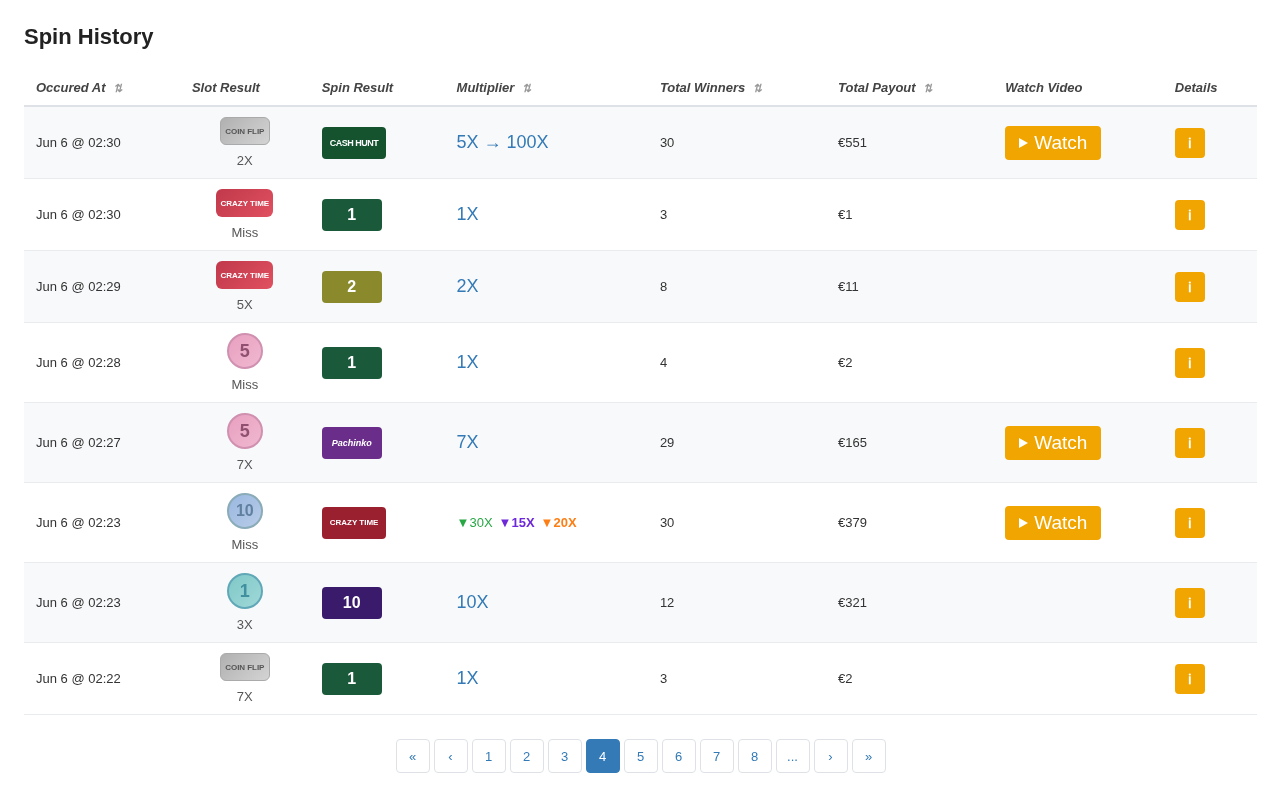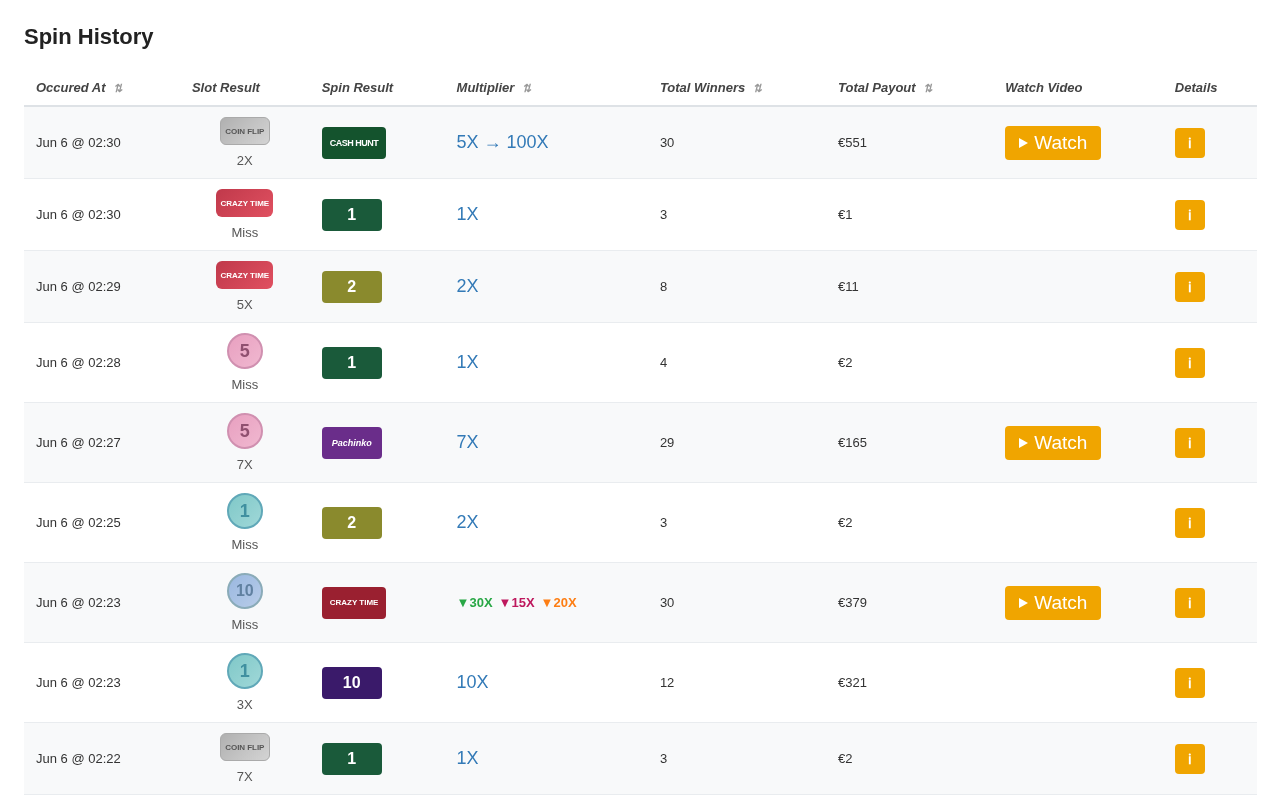--- a/index.html
+++ b/index.html
@@ -17,21 +17,21 @@
     th .sort-icon { display: inline-block; margin-left: 4px; color: #999; font-size: 11px; }
     tbody tr { border-bottom: 1px solid #e9ecef; }
     tbody tr:nth-child(odd) { background: #f8f9fa; }
     tbody tr:nth-child(even) { background: #fff; }
     td { padding: 10px 12px; vertical-align: middle; }
     .slot-cell { display: flex; align-items: center; gap: 8px; flex-direction: column; }
     .slot-label { color: #555; font-size: 13px; }
     .multiplier-cell { color: #337ab7; font-size: 18px; }
     .multiplier-arrows { display: flex; align-items: center; gap: 6px; }
     .arrow-green { color: #28a745; }
-    .arrow-blue { color: #be185d; }
+    .arrow-blue { color: #6d28d9; }
     .arrow-orange { color: #fd7e14; }
     .watch-btn { background: #f0a500; color: #fff; border: none; border-radius: 4px; padding: 6px 14px; font-size: 19px; cursor: pointer; display: flex; align-items: center; gap: 6px; white-space: nowrap; }
     .watch-btn .play-icon { width: 0; height: 0; border-style: solid; border-width: 5px 0 5px 9px; border-color: transparent transparent transparent #fff; display: inline-block; }
     .details-btn { background: #f0a500; color: #fff; border: none; border-radius: 4px; width: 30px; height: 30px; display: flex; align-items: center; justify-content: center; cursor: pointer; font-size: 14px; font-weight: 700; }
     .pagination { display: flex; justify-content: center; align-items: center; gap: 4px; margin-top: 24px; }
     .page-btn { border: 1px solid #dee2e6; background: #fff; color: #337ab7; border-radius: 4px; width: 34px; height: 34px; display: flex; align-items: center; justify-content: center; cursor: pointer; font-size: 13px; }
     .page-btn.active { background: #337ab7; color: #fff; border-color: #337ab7; }
     .coin-flip-badge { background: linear-gradient(135deg, #b0b0b0, #d4d4d4); border-radius: 6px; padding: 2px 6px; font-size: 10px; font-weight: 700; color: #555; display: inline-flex; align-items: center; justify-content: center; min-width: 50px; height: 28px; border: 1px solid #ccc; }
     .crazy-badge { background: linear-gradient(135deg, #c0394b, #e05060); border-radius: 6px; padding: 2px 6px; font-size: 10px; font-weight: 700; color: #fff; display: inline-flex; align-items: center; justify-content: center; min-width: 50px; height: 28px; }
   </style>
@@ -158,52 +158,33 @@
             <button class="watch-btn">
               <span class="play-icon"></span> 
               <span>Watch</span>
             </button>
           </td>
     <td>
             <button class="details-btn">ℹ</button>
           </td>
   </tr>
         <tr>
-    <td>Jun 6 @ 02:25</td>
-    <td>
-      <div class="slot-cell">
-        <div style="background:linear-gradient(135deg,#80c8c8,#a0d8d8);color:#4090a0;font-size:18px;font-weight:800;border-radius:50%;width:36px;height:36px;display:inline-flex;align-items:center;justify-content:center;border:2px solid #60a8b8;">1</div>
-        <span class="slot-label">Miss</span>
-      </div>
-    </td>
-    <td><div style="background:#8a8a2d;border-radius:4px;padding:2px 8px;display:inline-flex;align-items:center;justify-content:center;min-width:60px;height:32px;color:#fff;">
-              <span style="font-size:16px;font-weight:800;">2</span>
-            </div></td>
-    <td><span class="multiplier-cell">2X</span></td>
-    <td>3</td>
-    <td>€2</td>
-    <td></td>
-    <td>
-            <button class="details-btn">ℹ</button>
-          </td>
-  </tr>
-        <tr>
     <td>Jun 6 @ 02:23</td>
     <td>
       <div class="slot-cell">
         <div style="background:linear-gradient(135deg,#9ab8e0,#b8cce8);color:#6080a0;font-size:16px;font-weight:800;border-radius:50%;width:36px;height:36px;display:inline-flex;align-items:center;justify-content:center;border:2px solid #8aabb8;">10</div>
         <span class="slot-label">Miss</span>
       </div>
     </td>
     <td><div style="background:#9a2030;border-radius:4px;padding:2px 8px;display:inline-flex;align-items:center;justify-content:center;min-width:60px;height:32px;color:#fff;">
               <span style="font-size:8px;font-weight:800;">CRAZY TIME</span>
             </div></td>
     <td>
             <div class="multiplier-arrows">
-      <span class="arrow-green" style="font-weight:700;">▼30X</span>
+      <span class="arrow-green" style="font-weight:400;">▼30X</span>
       <span class="arrow-blue" style="font-weight:600;">▼15X</span>
       <span class="arrow-orange" style="font-weight:600;">▼20X</span>
     </div>
           </td>
     <td>30</td>
     <td>€379</td>
     <td>
             <button class="watch-btn">
               <span class="play-icon"></span> 
               <span>Watch</span>

